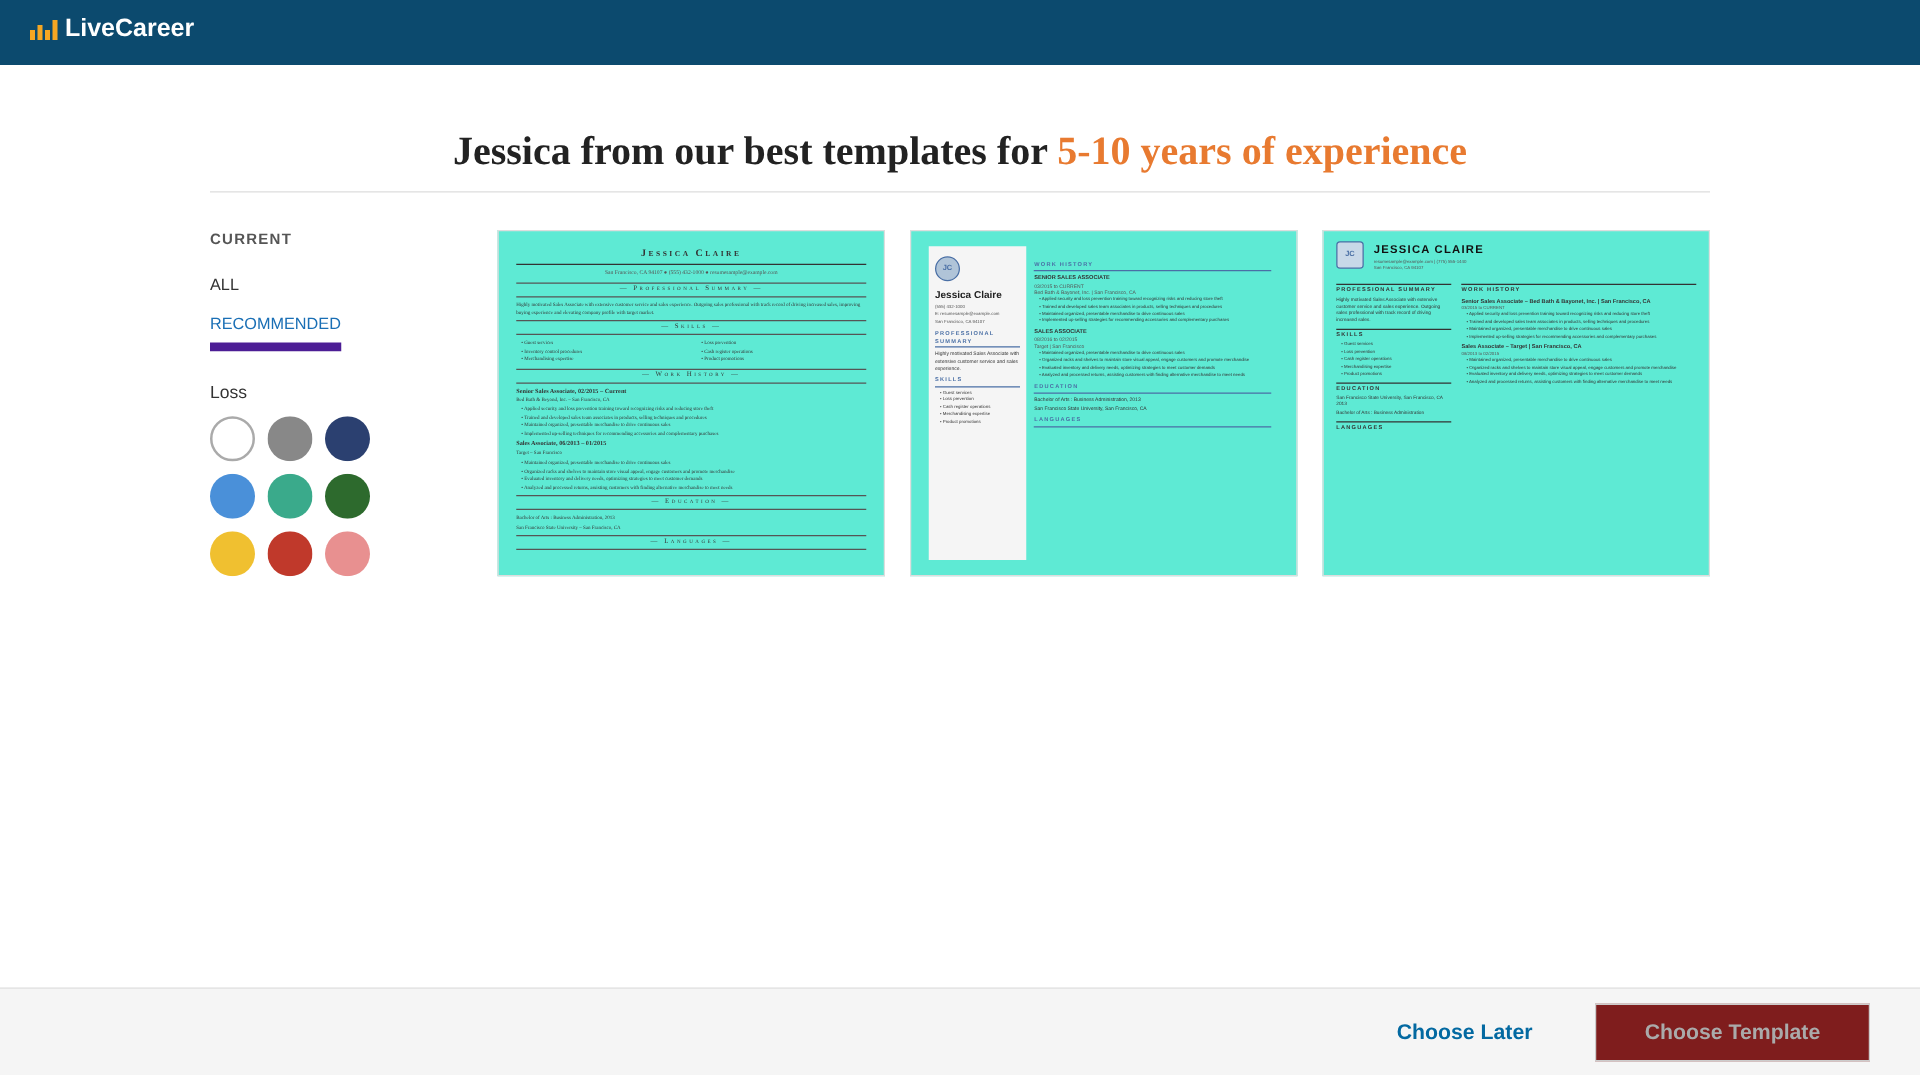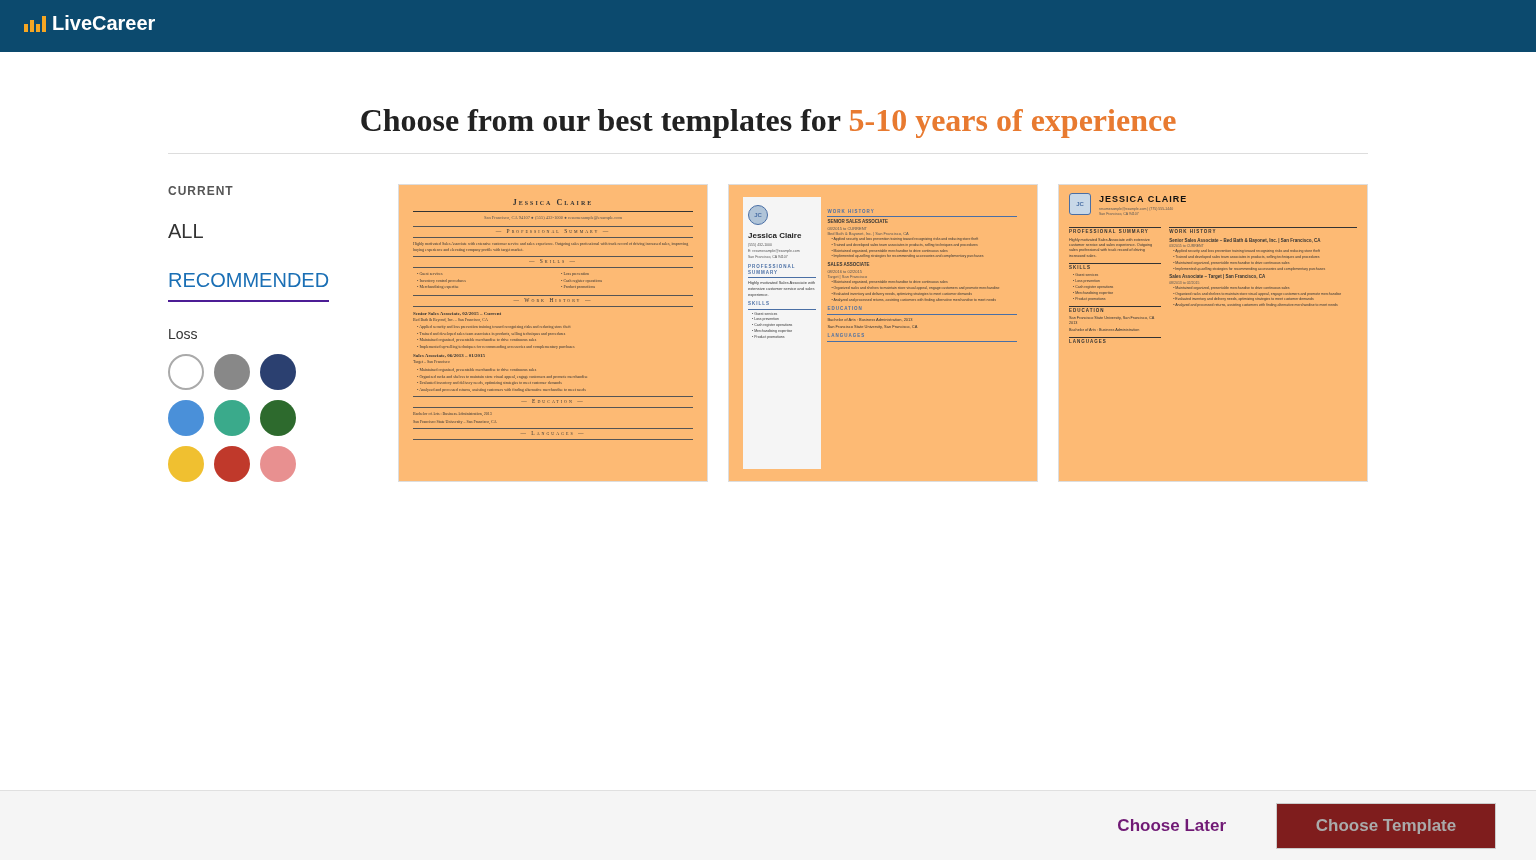--- a/index.html
+++ b/index.html
@@ -89,30 +89,29 @@
     .sidebar-category-label {
       font-family: Arial, sans-serif;
       font-size: 12px;
       font-weight: bold;
       color: #555;
       letter-spacing: 1px;
       margin-bottom: 14px;
     }
     .sidebar-item {
       font-family: Arial, sans-serif;
-      font-size: 20px;
+      font-size: 13px;
       color: #333;
       padding: 8px 0;
       cursor: pointer;
     }
     .sidebar-item.active {
       color: #1a6fb5;
-      border-bottom: 2px solid #4c1d95;
+      border-bottom: 7px solid #4c1d95;
       display: inline-block;
-      margin-top: 10px;
     }
 
     .color-label {
       font-family: Arial, sans-serif;
       font-size: 14px;
       color: #333;
       margin-top: 24px;
       margin-bottom: 12px;
     }
 
@@ -139,21 +138,21 @@
     
     .templates-area {
       flex: 1;
       display: flex;
       gap: 20px;
     }
 
     .template-card {
       flex: 1;
       border: 1px solid #ddd;
-      background: #fdba74;
+      background: #5eead4;
       cursor: pointer;
       overflow: hidden;
       max-height: 340px;
       position: relative;
     }
 
     
     .resume-preview {
       width: 100%;
       height: 100%;
@@ -264,21 +263,21 @@
       align-items: center;
       justify-content: flex-end;
       padding: 0 40px;
       gap: 30px;
       margin-top: auto;
     }
     .btn-choose-later {
       font-family: Arial, sans-serif;
       font-size: 17px;
       font-weight: bold;
-      color: #701a75;
+      color: #0369a1;
       background: none;
       border: none;
       cursor: pointer;
       padding: 10px 20px;
     }
     .btn-choose-template {
       font-family: Arial, sans-serif;
       font-size: 17px;
       font-weight: bold;
       color: #aaa;
@@ -300,21 +299,21 @@
         <span></span>
         <span></span>
         <span></span>
     </div>
     <span>LiveCareer</span>
   </div>
 </header>
 
 <main class="main">
   <h1 class="headline">
-    <span>Choose from our best templates for </span><span class="headline-accent">5-10 years of experience</span>
+    <span>Jessica from our best templates for </span><span class="headline-accent">5-10 years of experience</span>
   </h1>
 
   <hr class="divider">
 
   <div class="content-area">
 
     <aside class="sidebar">
       <div class="sidebar-category-label">CURRENT</div>
       <div class="sidebar-item">ALL</div>
       <div class="sidebar-item active">RECOMMENDED</div>

